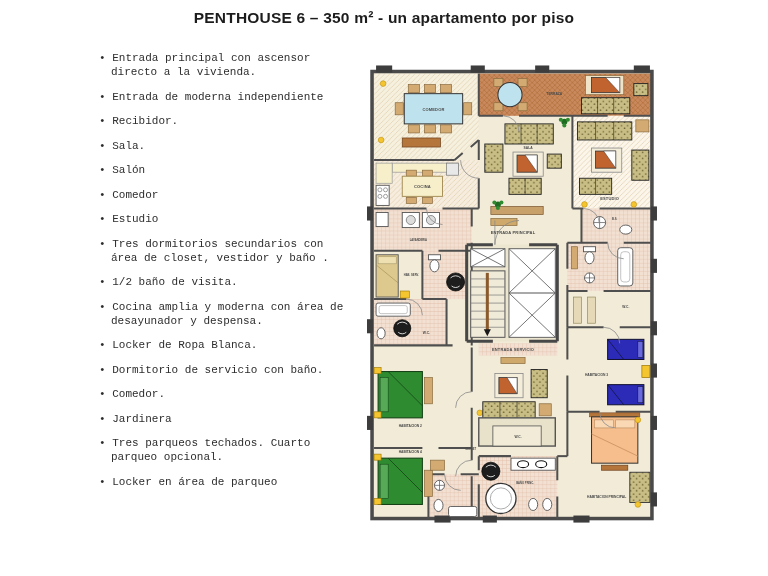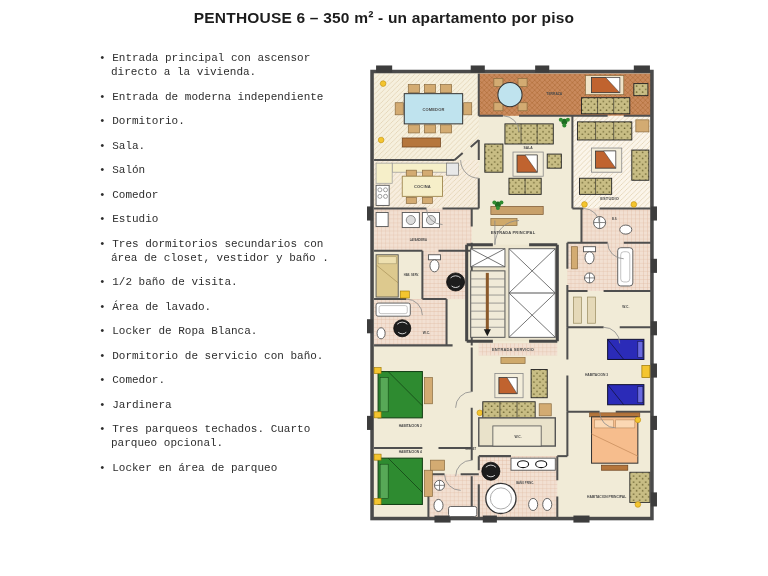--- a/index.html
+++ b/index.html
@@ -28,28 +28,28 @@
 </head>
 <body>
 
 <div id="page">
 
   <div class="title">PENTHOUSE 6 – 350 m² - un apartamento por piso</div>
 
   <div class="features">
     <div class="feature">Entrada principal con ascensor directo a la vivienda.</div>
     <div class="feature">Entrada de moderna independiente</div>
-    <div class="feature">Dormitorio.</div>
+    <div class="feature">Recibidor.</div>
     <div class="feature">Sala.</div>
     <div class="feature">Salón</div>
     <div class="feature">Comedor</div>
     <div class="feature">Estudio</div>
     <div class="feature">Tres dormitorios secundarios  con  área de closet, vestidor y baño .</div>
     <div class="feature">1/2 baño de visita.</div>
-    <div class="feature">Área de lavado.</div>
+    <div class="feature">Cocina amplia y moderna con área de desayunador y despensa.</div>
     <div class="feature">Locker de Ropa Blanca.</div>
     <div class="feature">Dormitorio de servicio con baño.</div>
     <div class="feature">Comedor.</div>
     <div class="feature">Jardinera</div>
     <div class="feature">Tres parqueos techados. Cuarto parqueo opcional.</div>
     <div class="feature">Locker en área de parqueo</div>
   </div>
 
   <div class="plan">
   <svg width="294" height="466" viewBox="0 0 292 462">

